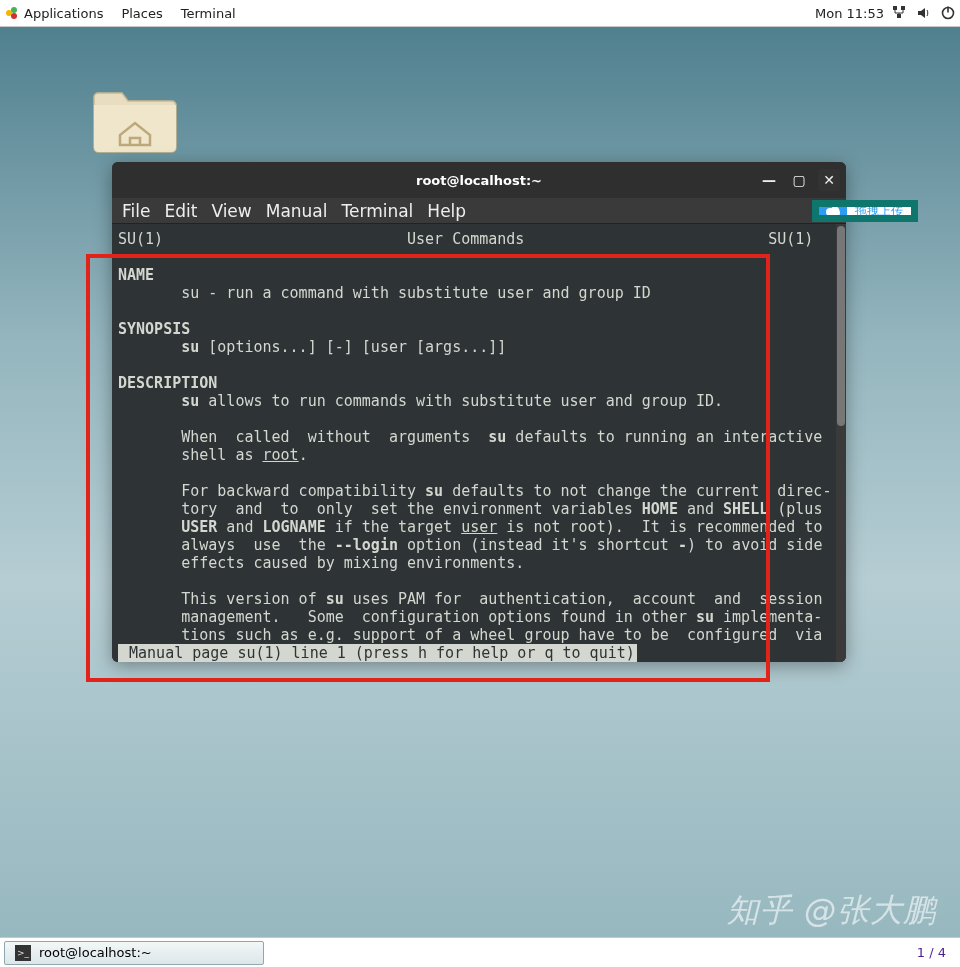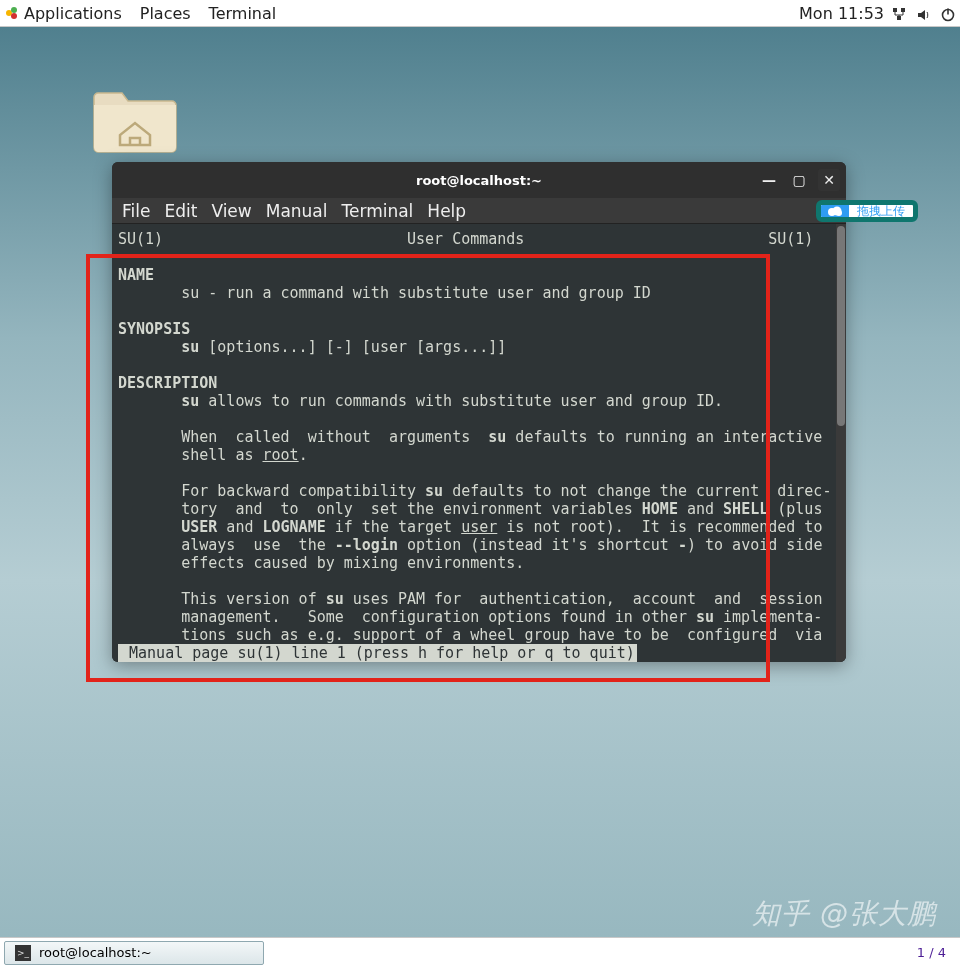--- a/index.html
+++ b/index.html
@@ -5,21 +5,21 @@
   * { box-sizing: border-box; margin: 0; padding: 0; }
   body {
     width: 960px; height: 967px;
     font-family: "DejaVu Sans", Arial, sans-serif;
     background: linear-gradient(180deg, #4a7b8a 0%, #94b5be 35%, #b5cdd3 60%, #95b6be 100%);
     position: relative; overflow: hidden;
   }
   
   .top-panel {
     height: 27px; background: #fff; display: flex; align-items: center;
-    font-size: 16px; color: #222; padding: 0 4px;
+    font-size: 13px; color: #222; padding: 0 4px;
     border-bottom: 1px solid #c8c8c8;
   }
   .top-left { display: flex; align-items: center; gap: 18px; }
   .app-logo {
     width: 16px; height: 16px; display: inline-block; position: relative;
     margin-right: 4px;
   }
   .app-logo svg { width:16px; height:16px; }
   .menu-item { cursor: pointer; }
   .top-right { margin-left: auto; display: flex; align-items: flex-end; gap: 8px; }
@@ -84,33 +84,33 @@
   
   .red-box {
     position:absolute; top:254px; left:86px; width:684px; height:428px;
     border:4px solid #e2231a; pointer-events:none;
   }
 
   
   .cloud-badge {
     position:absolute; top:200px; right:42px;
     display:flex; align-items:center; height:22px;
-    background:#fff; border:5px solid #0f766e; border-radius:6px;
+    background:#fff; border:7px solid #0f766e; border-radius:0;
     overflow:hidden; font-size:12px;
   }
   .cloud-badge .ci {
     width:28px; height:22px; background:#2f9cf3; display:flex;
     align-items:center; justify-content:center; color:#fff;
   }
   .cloud-badge .ct { padding:0 8px; color:#2f9cf3; }
 
   
   .watermark {
     position:absolute; bottom:34px; right:24px;
-    font-size:28px; color:rgba(255,255,255,0.6); font-weight:500;
+    font-size:32px; color:rgba(255,255,255,0.6); font-weight:500;
     font-style: italic; letter-spacing:1px;
   }
 
   
   .bottom-panel {
     position:absolute; bottom:0; left:0; right:0; height:30px;
     background:#fff; border-top:1px solid #c8c8c8;
     display:flex; align-items:center; padding:0 4px; font-size:13px;
   }
   .task-btn {

